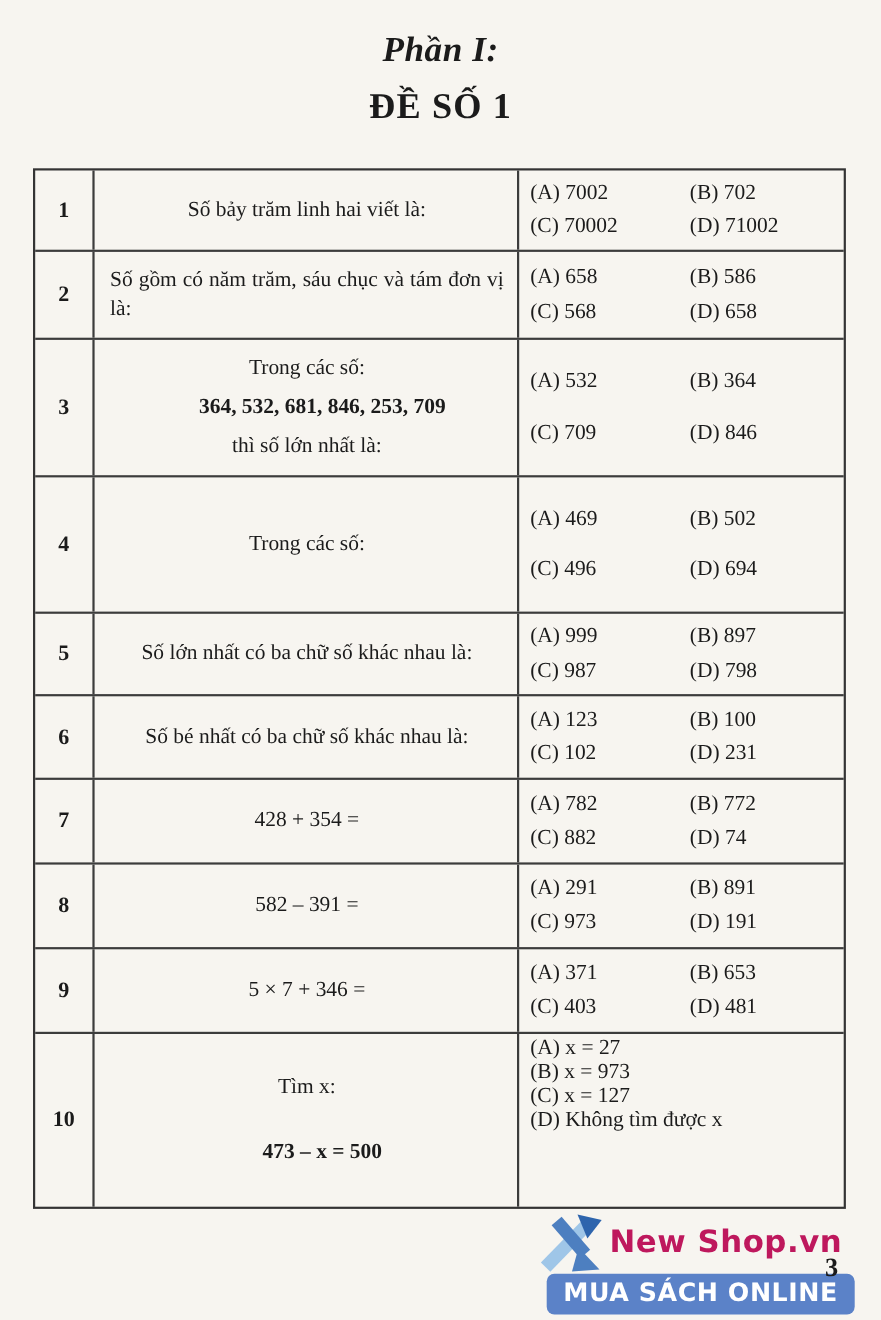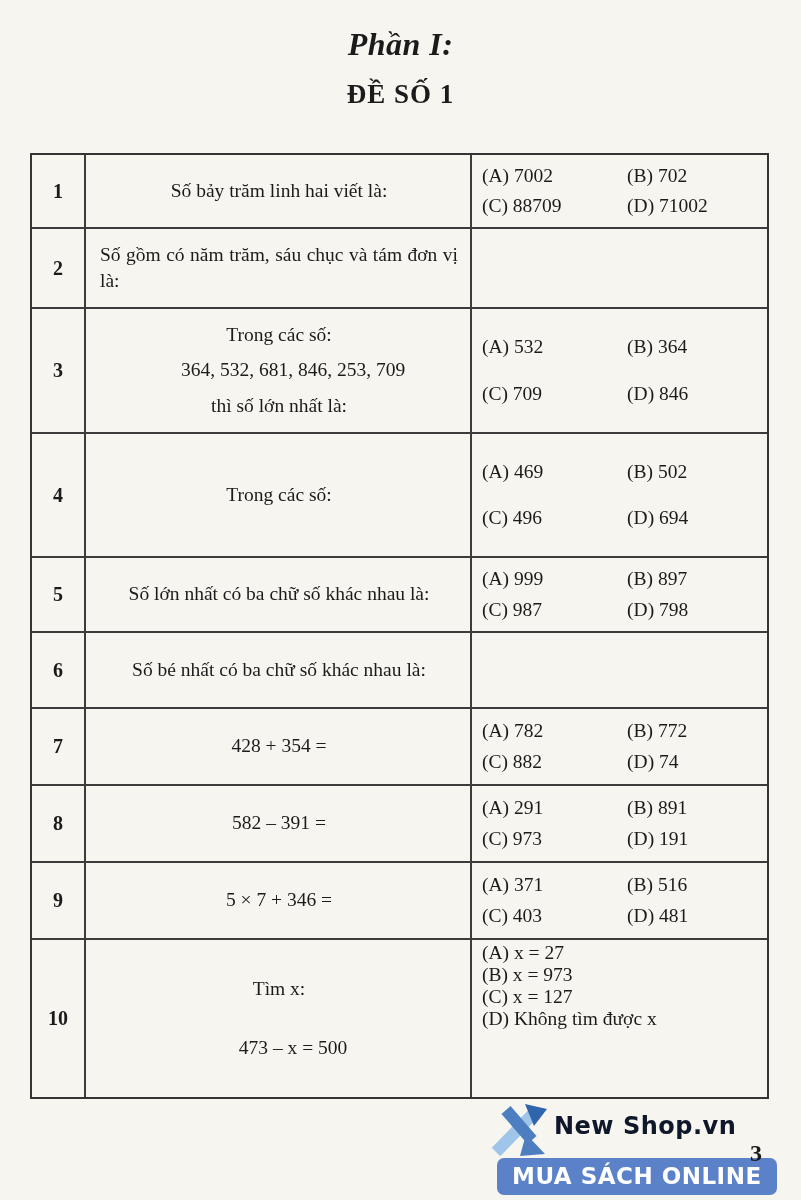--- a/index.html
+++ b/index.html
@@ -20,21 +20,21 @@
     top: 26px; left: 0; width: 100%;
     display: flex; justify-content: center; align-items: baseline; gap: 16px;
     font-weight: 700;
   }
   .part-prefix { font-style: italic; font-size: 32px; letter-spacing: 0.5px; text-align: right; }
   .part-main   { font-size: 31px; letter-spacing: 1px; }
   .test-title {
     position: absolute;
     top: 79px; left: 0; width: 100%;
     text-align: center;
-    font-weight: 700; font-size: 27px; letter-spacing: 1px;
+    font-weight: 700; font-size: 33px; letter-spacing: 1px;
   }
   
   .exam-table {
     position: absolute;
     top: 153px; left: 30px; width: 739px;
     border: 2px solid #343434;
     background: #f7f5f0;
   }
   .trow { display: flex; border-bottom: 2px solid #3c3c3c; }
   .trow:last-child { border-bottom: none; }
@@ -50,21 +50,21 @@
     font-weight: 700; font-size: 20px;
   }
   .q {
     width: 386px; flex: 0 0 386px;
     border-right: 2px solid #3c3c3c;
     display: flex; flex-direction: column; justify-content: space-evenly;
     padding: 4px 12px 4px 14px;
     font-size: 19.5px; line-height: 1.35; align-items: center;
   }
   .qline { display: block; }
-  .qline.indent { padding-left: 28px; }
+  .qline.indent { padding-left: 28px; font-weight: bold; }
   .r2 .qline { text-align: justify; }
   .ans {
     flex: 1 1 auto;
     font-size: 19.5px;
     padding: 2px 6px 2px 10px;
   }
   .ans.grid2 {
     display: grid;
     grid-template-columns: 52% 48%;
     align-content: space-evenly;
@@ -74,22 +74,22 @@
     display: flex; flex-direction: column;
     justify-content: flex-start;
     height: 100%;
   }
   .opt { white-space: nowrap; }
   
   .arrows-icon { position: absolute; left: 486px; top: 1102px; }
   .logo-text {
     position: absolute; left: 554px; top: 1112px;
     font-family: "DejaVu Sans", sans-serif;
-    font-weight: 700; font-size: 24px;
-    color: #0f172a; letter-spacing: 0.5px; text-align: center;
+    font-weight: 700; font-size: 28px;
+    color: #be185d; letter-spacing: 0.5px; text-align: center;
   }
   .badge {
     position: absolute; left: 497px; top: 1158px;
     background: #5b82c8;
     color: #ffffff;
     font-family: "DejaVu Sans", sans-serif;
     font-weight: 700; font-size: 23px; letter-spacing: 0.5px;
     padding: 5px 15px 6px 15px;
     border-radius: 7px;
     white-space: nowrap;
@@ -112,29 +112,35 @@
   <div class="exam-table">
 
     <div class="trow r1">
       <div class="cell num">1</div>
       <div class="cell q">
         <span class="qline">Số bảy trăm linh hai viết là:</span>
       </div>
       <div class="cell ans grid2">
         <span class="opt">(A) 7002</span>
         <span class="opt">(B) 702</span>
-        <span class="opt">(C) 88709</span>
+        <span class="opt">(C) 70002</span>
         <span class="opt">(D) 71002</span>
       </div>
     </div>
 
     <div class="trow r2">
       <div class="cell num">2</div>
       <div class="cell q">
         <span class="qline">Số gồm có năm trăm, sáu chục và tám đơn vị là:</span>
+      </div>
+      <div class="cell ans grid2">
+        <span class="opt">(A) 658</span>
+        <span class="opt">(B) 586</span>
+        <span class="opt">(C) 568</span>
+        <span class="opt">(D) 658</span>
       </div>
     </div>
 
     <div class="trow r3">
       <div class="cell num">3</div>
       <div class="cell q">
         <span class="qline">Trong các số:</span>
         <span class="qline indent">364, 532, 681, 846, 253, 709</span>
         <span class="qline">thì số lớn nhất là:</span>
       </div>
@@ -170,20 +176,26 @@
         <span class="opt">(C) 987</span>
         <span class="opt">(D) 798</span>
       </div>
     </div>
 
     <div class="trow r6">
       <div class="cell num">6</div>
       <div class="cell q">
         <span class="qline">Số bé nhất có ba chữ số khác nhau là:</span>
       </div>
+      <div class="cell ans grid2">
+        <span class="opt">(A) 123</span>
+        <span class="opt">(B) 100</span>
+        <span class="opt">(C) 102</span>
+        <span class="opt">(D) 231</span>
+      </div>
     </div>
 
     <div class="trow r7">
       <div class="cell num">7</div>
       <div class="cell q">
         <span class="qline">428 + 354 =</span>
       </div>
       <div class="cell ans grid2">
         <span class="opt">(A) 782</span>
         <span class="opt">(B) 772</span>
@@ -205,21 +217,21 @@
       </div>
     </div>
 
     <div class="trow r9">
       <div class="cell num">9</div>
       <div class="cell q">
         <span class="qline">5 × 7 + 346 =</span>
       </div>
       <div class="cell ans grid2">
         <span class="opt">(A) 371</span>
-        <span class="opt">(B) 516</span>
+        <span class="opt">(B) 653</span>
         <span class="opt">(C) 403</span>
         <span class="opt">(D) 481</span>
       </div>
     </div>
 
     <div class="trow r10">
       <div class="cell num">10</div>
       <div class="cell q">
         <span class="qline">Tìm x:</span>
         <span class="qline indent">473 – x = 500</span>

